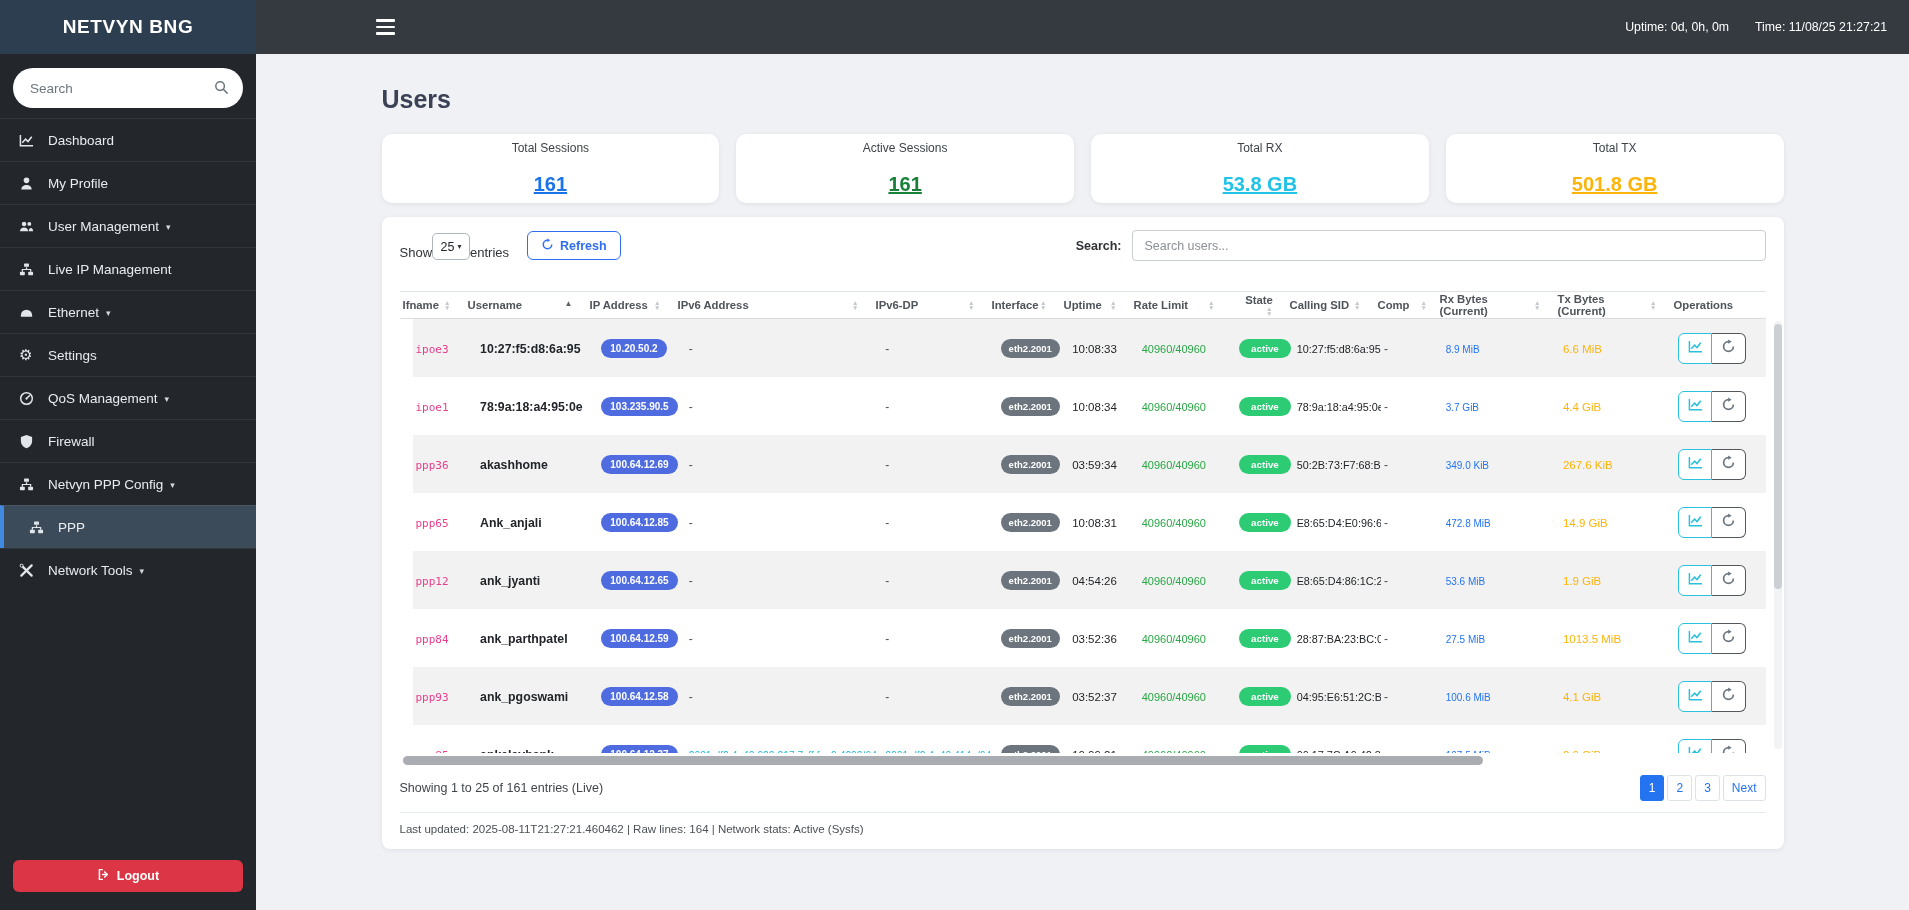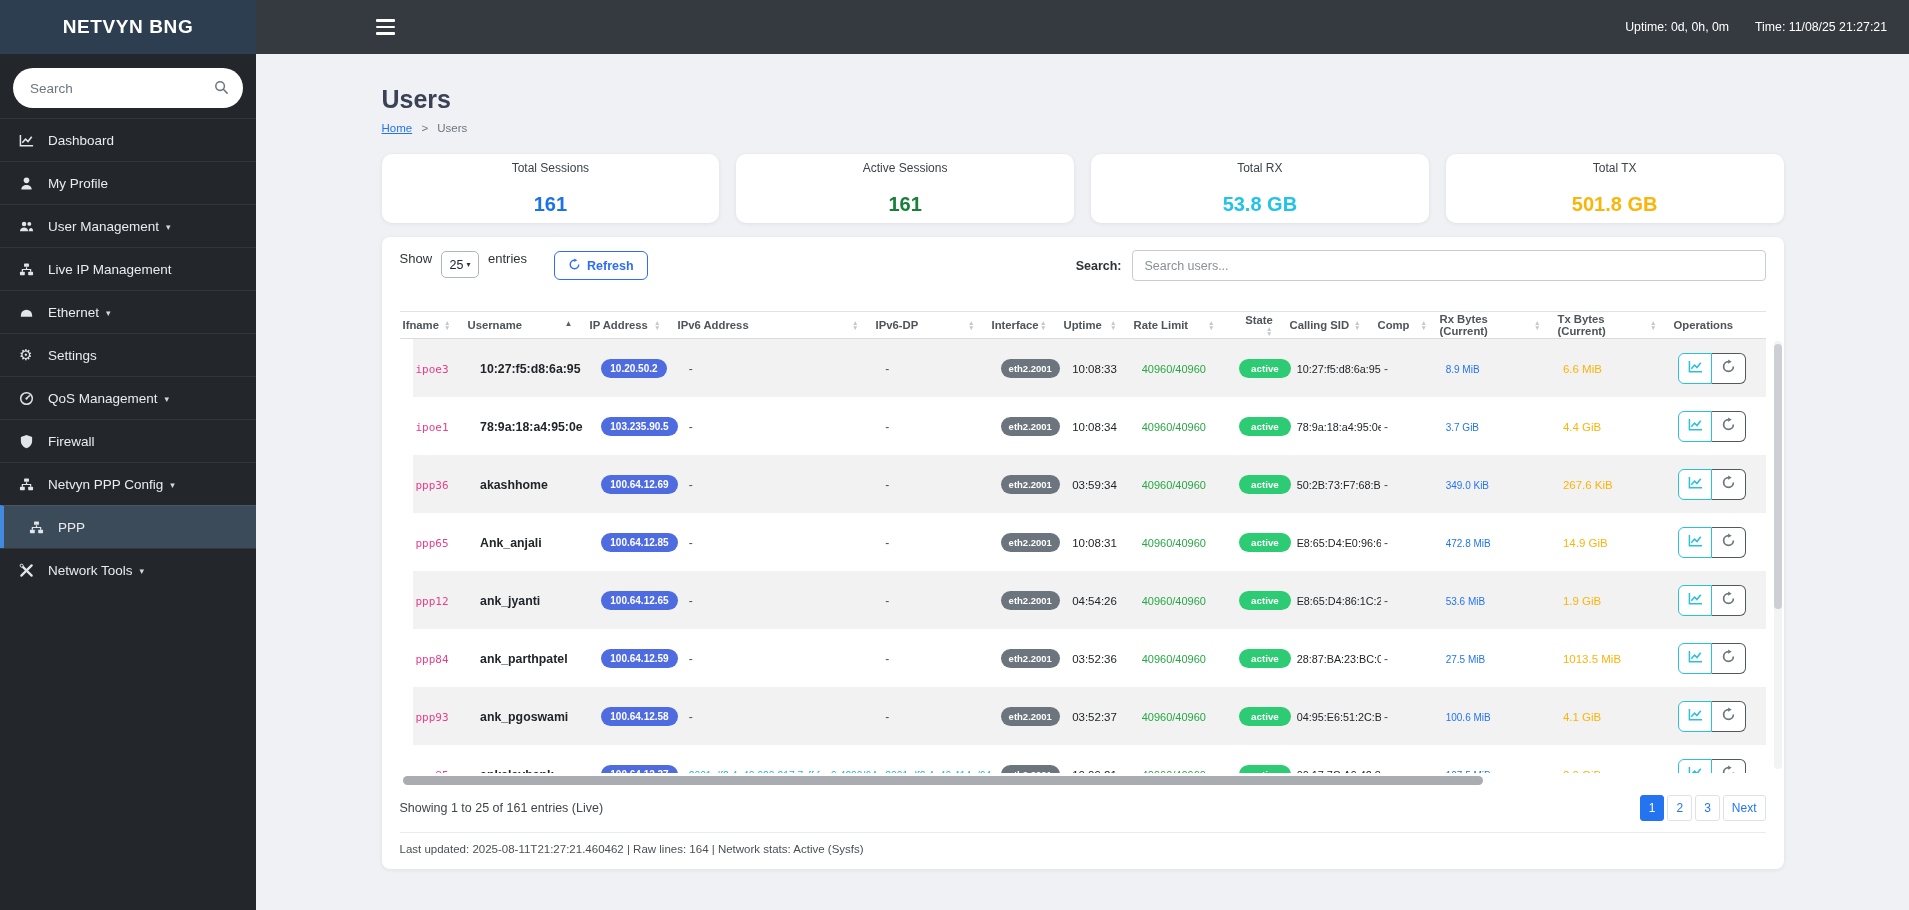--- a/index.html
+++ b/index.html
@@ -41,27 +41,27 @@
   .page-title { margin-top:31px; font-size:25px; font-weight:700; color:#3b4256; }
   .breadcrumb { margin-top:8px; font-size:11.5px; color:#6c757d; }
   .breadcrumb a { color:#2474f2; text-decoration:underline; cursor:pointer; }
   .breadcrumb .sep { margin:0 6px; }
 
   .stats { margin-top:20px; display:flex; gap:17px; }
   .stat-card { flex:1; height:69px; background:#fff; border-radius:10px;
            box-shadow:0 1px 4px rgba(33,40,50,.08); display:flex; flex-direction:column;
            align-items:center; justify-content:center; }
   .stat-card .lbl { font-size:12px; color:#3d4349; font-weight:500; }
-  .stat-card .val { font-size:20px; font-weight:700; margin-top:18px; }
+  .stat-card .val { font-size:20px; font-weight:700; margin-top:18px;text-decoration:underline; }
 
   .card { margin-top:14px; background:#fff; border-radius:8px; box-shadow:0 1px 4px rgba(33,40,50,.08);
            padding:13px 18px 14px 18px; }
 
   .controls { display:flex; align-items:center; justify-content:space-between; }
-  .controls .left { display:flex; align-items:flex-start; gap:9px; font-size:13px; color:#2f3337; }
+  .controls .left { display:flex; align-items:flex-end; gap:0; font-size:13px; color:#2f3337; }
   .entries-select { display:inline-flex; align-items:center; justify-content:center; gap:3px;
            width:38px; height:27px; border:1px solid #adb5bd; border-radius:5px; font-size:12.5px;
            color:#212529; cursor:pointer; background:#fff; }
   .entries-select .caret { font-size:8px; color:#333; }
   .refresh-btn { margin-left:18px; height:29px; padding:0 13px; background:#fff;
            border:1.5px solid #2e6ef2; border-radius:6px; color:#2e6ef2; font-size:12.5px;
            font-weight:700; display:inline-flex; align-items:center; gap:6px; cursor:pointer;
            font-family:inherit; }
   .controls .right { display:flex; align-items:center; gap:10px; }
   .controls .right label { font-size:12.5px; font-weight:700; color:#2f3337; }
@@ -248,43 +248,48 @@
             <svg width="15" height="15" viewBox="0 0 16 16">
               <path d="M2.5 2.5l11 11" stroke="#e2e6ea" stroke-width="2.4" stroke-linecap="round"></path>
               <path d="M13.5 2.5l-11 11" stroke="#e2e6ea" stroke-width="2.4" stroke-linecap="round"></path>
               <circle cx="2.8" cy="2.8" r="1.6" fill="#23272b" stroke="#e2e6ea" stroke-width="1"></circle>
             </svg>
           </span>
           <span>Network Tools</span>
           <span class="caret">▾</span>
         </div>
       </nav>
+    <button class="logout-btn">
+      <span>
+        <svg width="13" height="13" viewBox="0 0 16 16">
+            <path d="M6.5 2H3v12h3.5" fill="none" stroke="#fff" stroke-width="1.8" stroke-linecap="round"></path>
+            <path d="M9.5 4.8 12.7 8 9.5 11.2" fill="none" stroke="#fff" stroke-width="1.8" stroke-linecap="round" stroke-linejoin="round"></path>
+            <line x1="12.3" y1="8" x2="6.8" y2="8" stroke="#fff" stroke-width="1.8" stroke-linecap="round"></line>
+          </svg>
+      </span>
+      <span>Logout</span>
+    </button>
   </aside>
 
   <div class="main">
     <header class="topbar">
       <div class="hamburger">
         <span></span>
           <span></span>
           <span></span>
       </div>
       <div class="topbar-right">
         <span>Uptime: 0d, 0h, 0m</span>
         <span>Time: 11/08/25 21:27:21</span>
       </div>
     </header>
 
     <main class="content">
       <div class="container">
         <h1 class="page-title">Users</h1>
-        <div class="breadcrumb">
-          <a>Home</a>
-          <span class="sep">&gt;</span>
-          <span>Users</span>
-        </div>
 
         <div class="stats" id="stats">
             <div class="stat-card">
               <div class="lbl">Total Sessions</div>
               <div class="val" style="color:#1a73e8">161</div>
             </div>
             <div class="stat-card">
               <div class="lbl">Active Sessions</div>
               <div class="val" style="color:#188038">161</div>
             </div>

